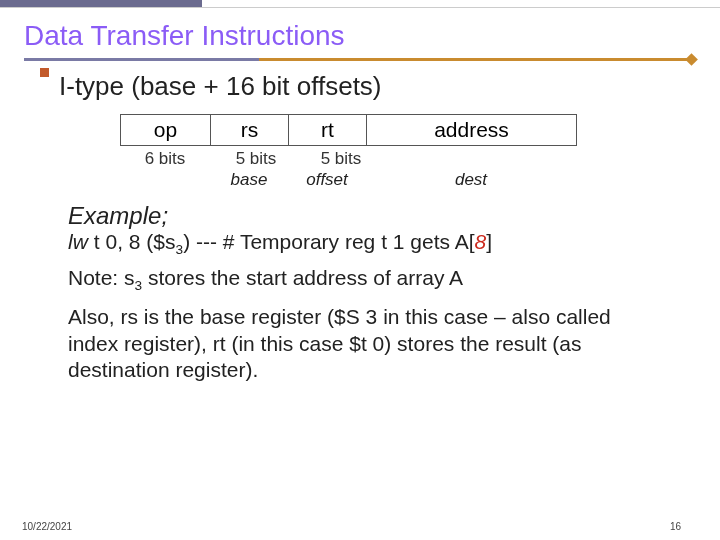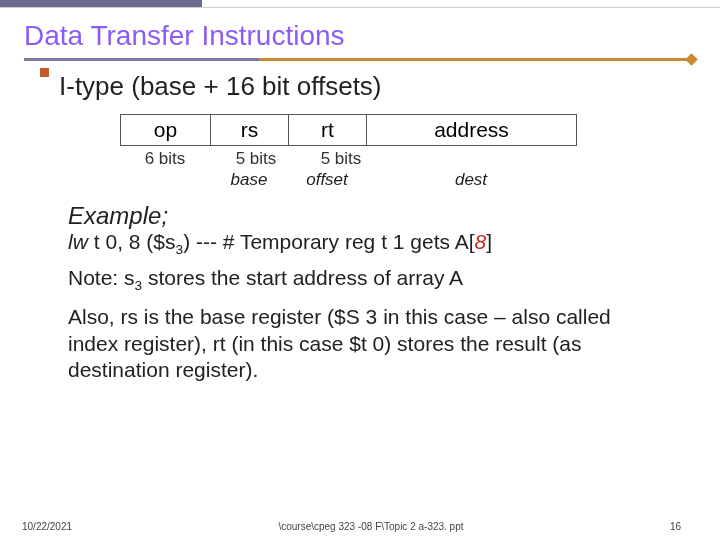--- a/index.html
+++ b/index.html
@@ -155,15 +155,14 @@
   <p class="note">
     <span>Note:  s</span><span class="sub">3</span><span> stores the start address of array A</span>
   </p>
 
   <p class="note">Also, rs is the base register ($S 3 in this case – also called index register), rt  (in this case $t 0) stores the result (as destination register).</p>
 
 </div>
 
 <div class="footer">
   <span>10/22/2021</span>
-  <span class="path">\course\cpeg 323 -08 F\Topic 2 a-323. ppt</span>
   <span>16</span>
 </div>
 
 </body></html>

